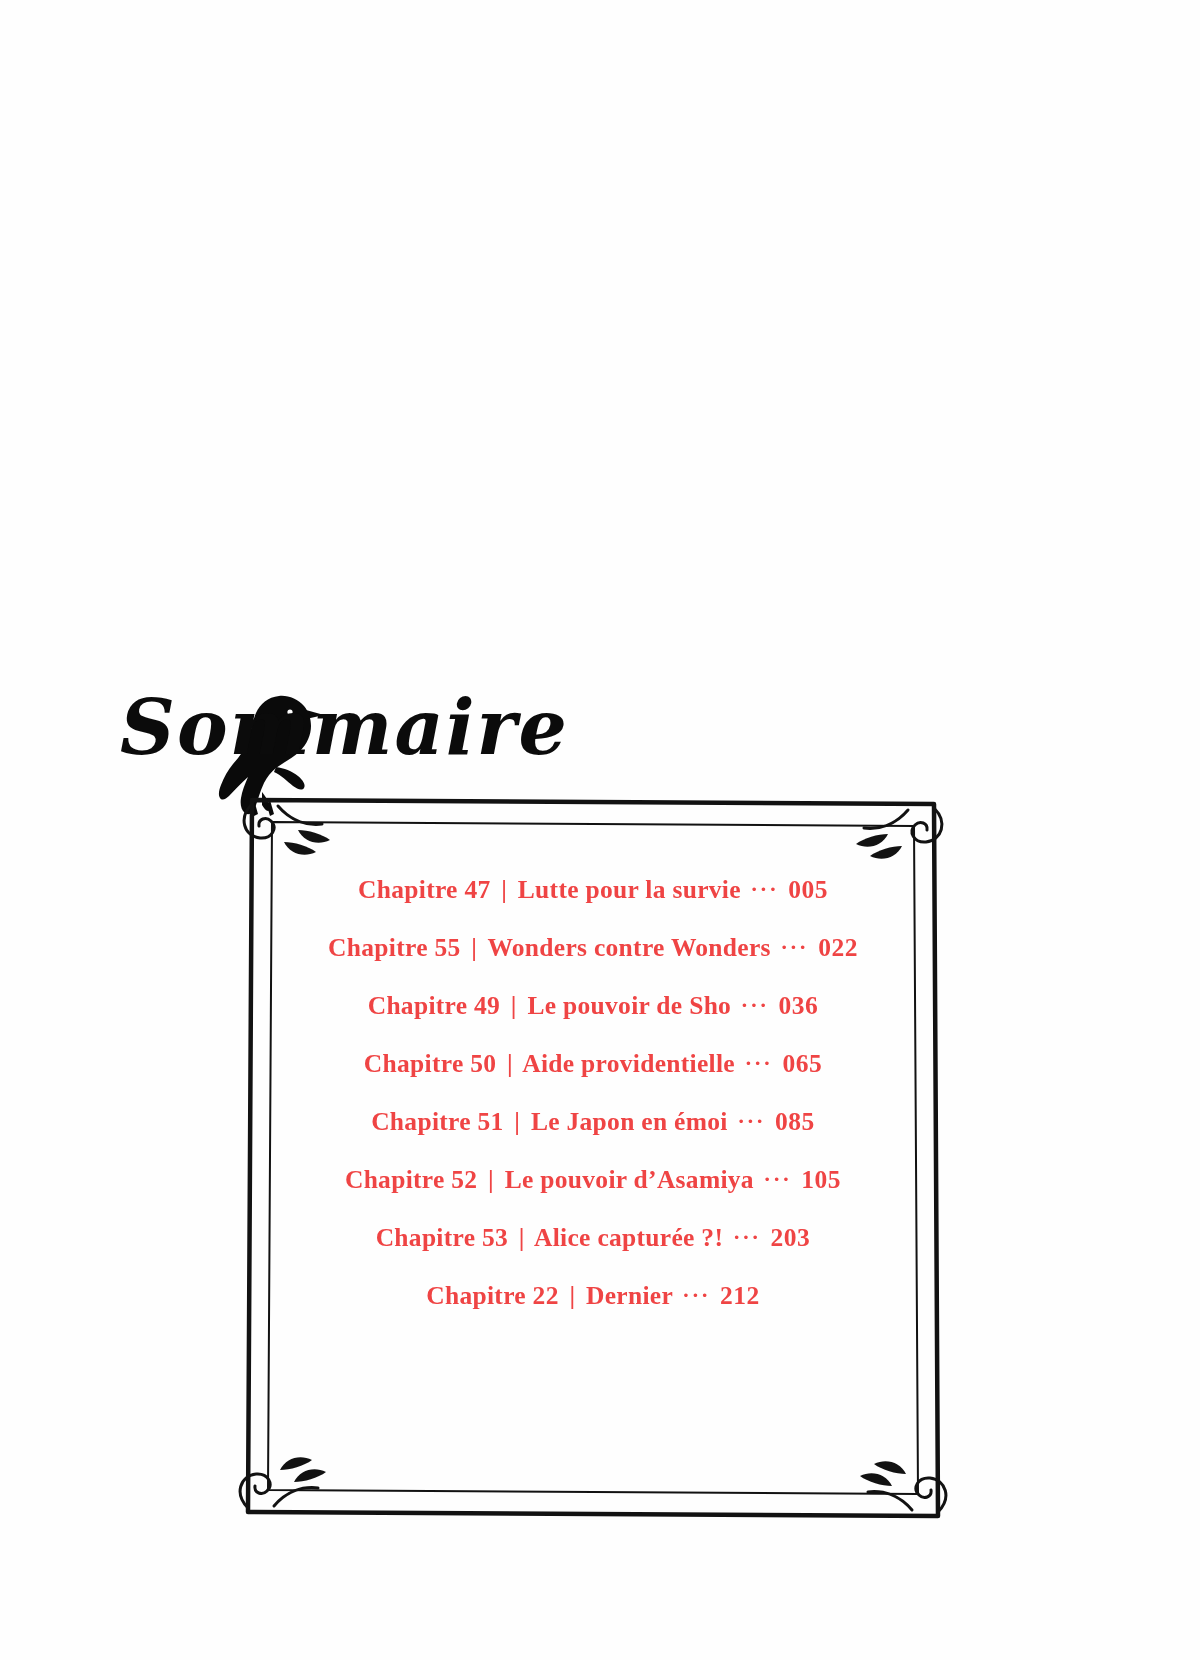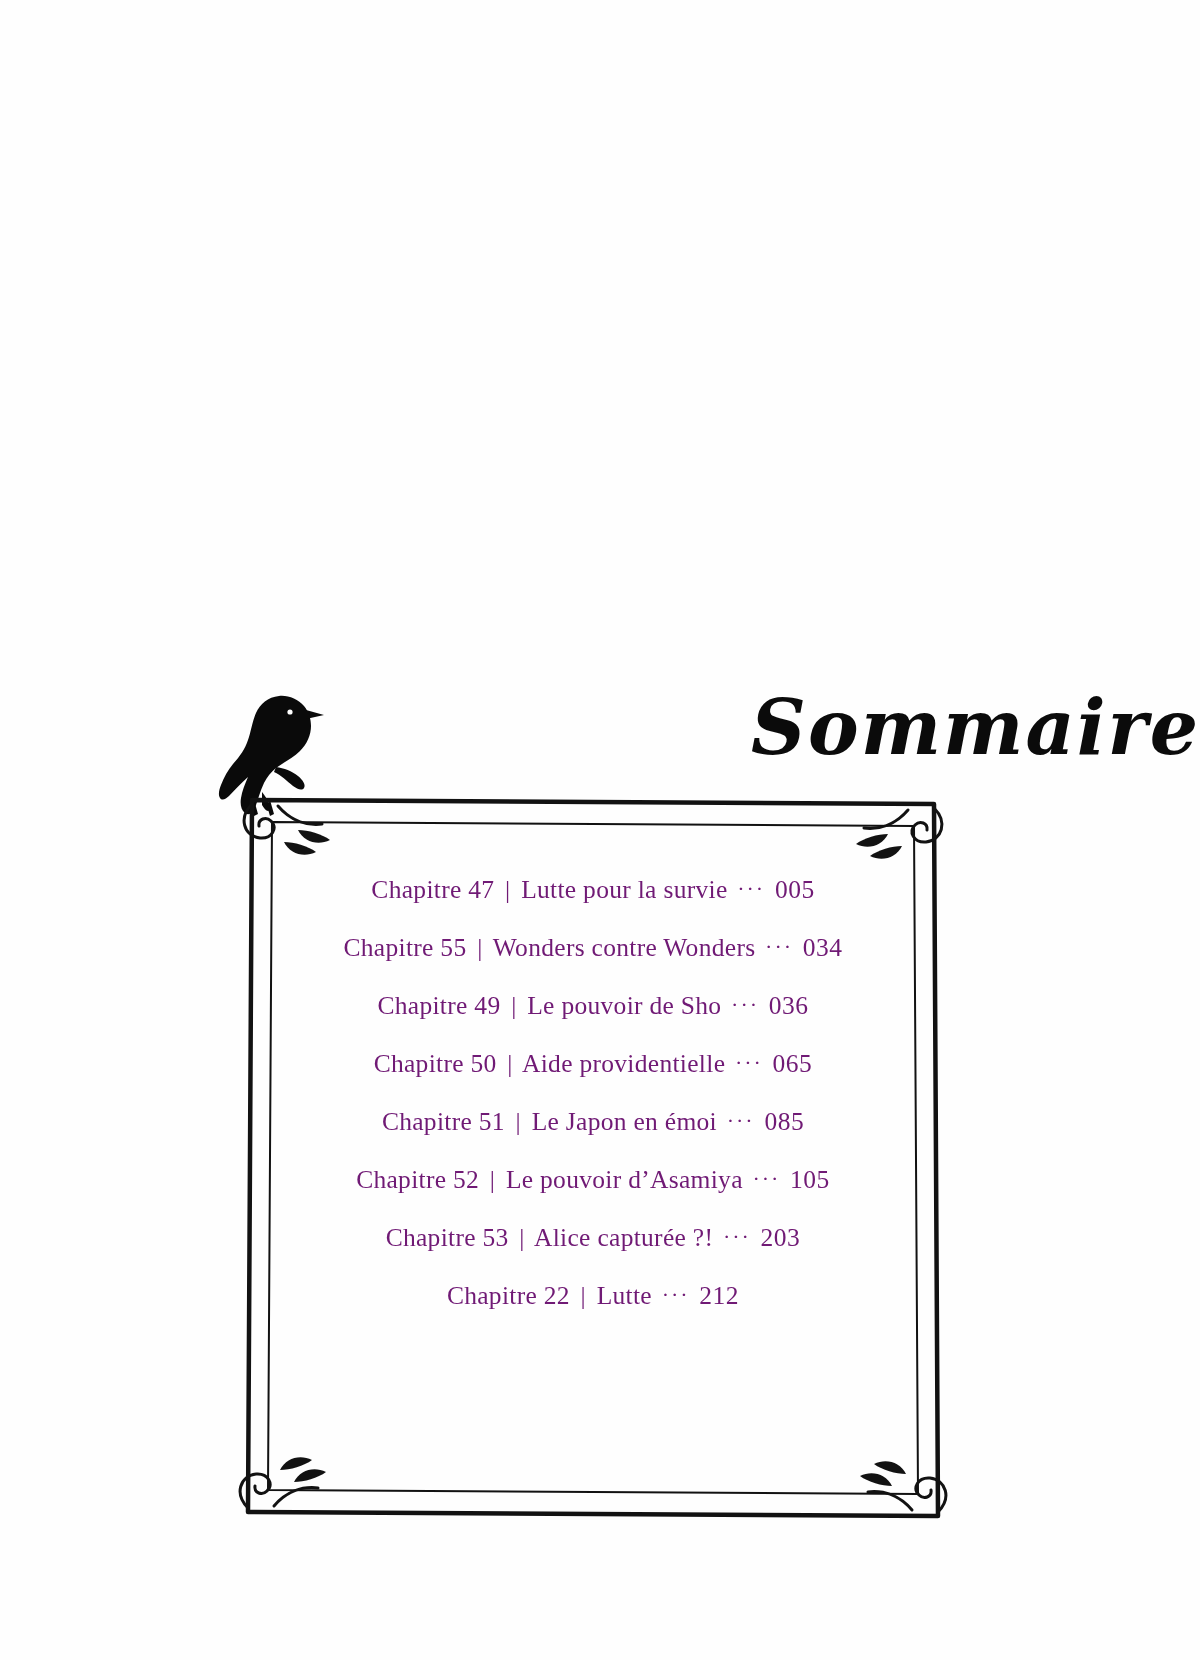--- a/index.html
+++ b/index.html
@@ -21,22 +21,22 @@
     inset: 0;
     background: #fefefe;
   }
 
   
   .toc-title {
     position: absolute;
     left: 0;
     top: 690px;
     width: 1200px;
-    text-align: right;
-    padding-left: 77px;
+    text-align: left;
+    padding-left: 120px;
     box-sizing: border-box;
     font-family: "DejaVu Serif", serif;
     font-style: italic;
     font-weight: 700;
     font-size: 76px;
     letter-spacing: 2px;
     color: #0b0b0b;
     line-height: 1;
     white-space: nowrap;
   }
@@ -72,25 +72,26 @@
     right: 60px;
     top: 86px;
     display: flex;
     flex-direction: column;
     align-items: center;
   }
   .toc-entry {
     font-family: "Liberation Serif", serif;
     font-size: 25.5px;
     line-height: 1.1;
-    color: #701a75;
+    color: #ef4444;
     letter-spacing: 0.3px;
     white-space: nowrap;
     margin-bottom: 30px;
     text-align: left;
+    font-weight: bold;
   }
   .toc-entry .sep {
     padding: 0 4px;
   }
   .toc-entry .dots {
     letter-spacing: 2px;
     padding: 0 3px;
     font-size: 22px;
     position: relative;
     top: -2px;
@@ -170,21 +171,21 @@
         <span>Lutte pour la survie</span>
         <span class="dots">···</span>
         <span class="pagenum">005</span>
       </div>
 
       <div class="toc-entry">
         <span>Chapitre 55</span>
         <span class="sep">|</span>
         <span>Wonders contre Wonders</span>
         <span class="dots">···</span>
-        <span class="pagenum">034</span>
+        <span class="pagenum">022</span>
       </div>
 
       <div class="toc-entry">
         <span>Chapitre 49</span>
         <span class="sep">|</span>
         <span>Le pouvoir de Sho</span>
         <span class="dots">···</span>
         <span class="pagenum">036</span>
       </div>
 
@@ -216,21 +217,21 @@
         <span>Chapitre 53</span>
         <span class="sep">|</span>
         <span>Alice capturée ?!</span>
         <span class="dots">···</span>
         <span class="pagenum">203</span>
       </div>
 
       <div class="toc-entry">
         <span>Chapitre 22</span>
         <span class="sep">|</span>
-        <span>Lutte</span>
+        <span>Dernier</span>
         <span class="dots">···</span>
         <span class="pagenum">212</span>
       </div>
 
 
 
     </div>
   </div>
 </div>
 

